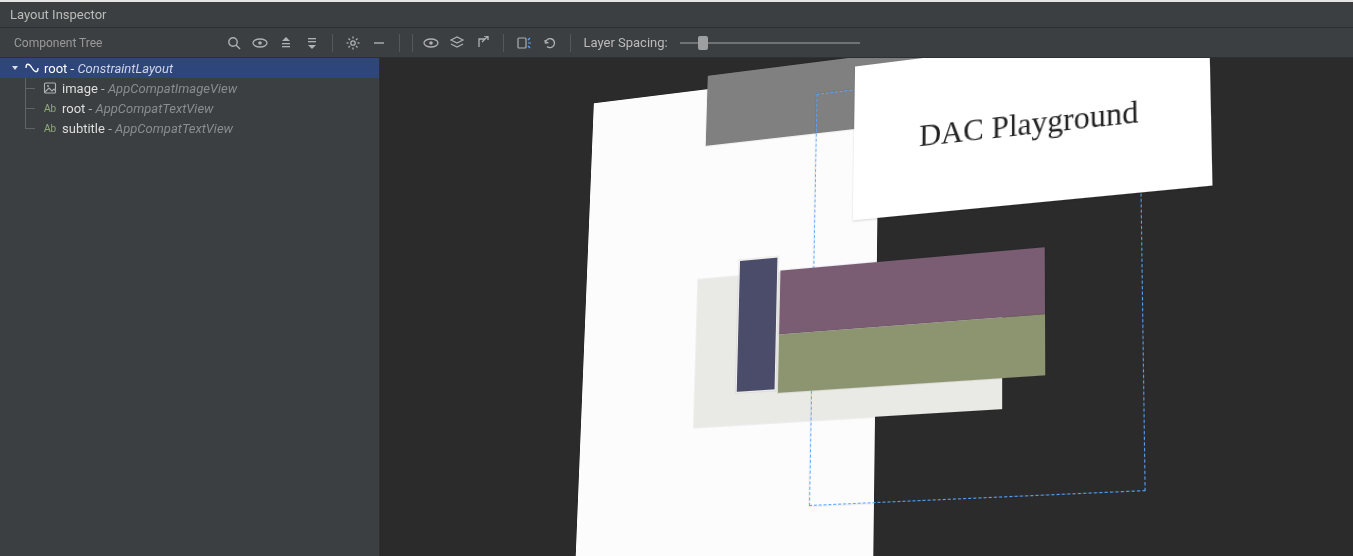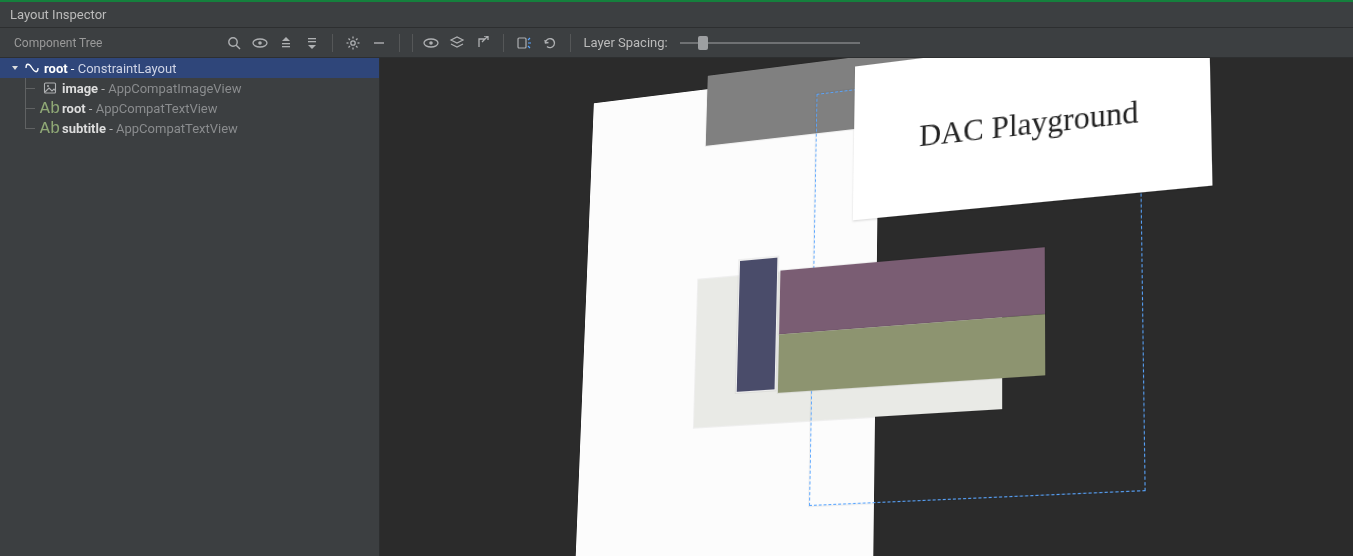--- a/index.html
+++ b/index.html
@@ -11,21 +11,21 @@
     font-size: 13px;
   }
 
   
   .titlebar {
     background: #3c3f41;
     height: 28px;
     display: flex;
     align-items: center;
     padding: 0 10px;
-    border-top: 2px solid #15803d;
+    border-top: 2px solid #e5e5e5;
     border-bottom: 1px solid #2d2f30;
   }
   .titlebar-text { color: #bbbbbb; font-size: 13px; }
 
   
   .toolbar {
     background: #3c3f41;
     height: 30px;
     display: flex;
     align-items: center;
@@ -108,28 +108,28 @@
     position:absolute;
     left:3px; top:10px; width:10px;
     border-top:1px solid #606263;
   }
   .tree-line.last::before{ bottom:10px; }
 
   .node-icon {
     display:inline-flex; align-items:center; justify-content:center;
     width:16px; height:16px; margin-right:4px;
   }
-  .node-name { font-weight: bold; color: inherit; }
+  .node-name { font-weight: normal; color: inherit; }
   .tree-row.child .node-name{ color:#ddd; }
-  .node-class { color: #8a8c8e; }
+  .node-class { color: #8a8c8e; font-style: italic; }
   .tree-row.selected .node-class{ color:#cfd4e6; }
 
   .Ab-badge {
-    font-family: Liberation Mono, monospace;
-    font-size:17px;
+    font-family: Liberation Sans, sans-serif;
+    font-size:10px;
     color:#8fa876;
   }
 
   
   .canvas {
     flex: 1;
     background: #2b2b2b;
     position: relative;
     overflow: hidden;
   }

